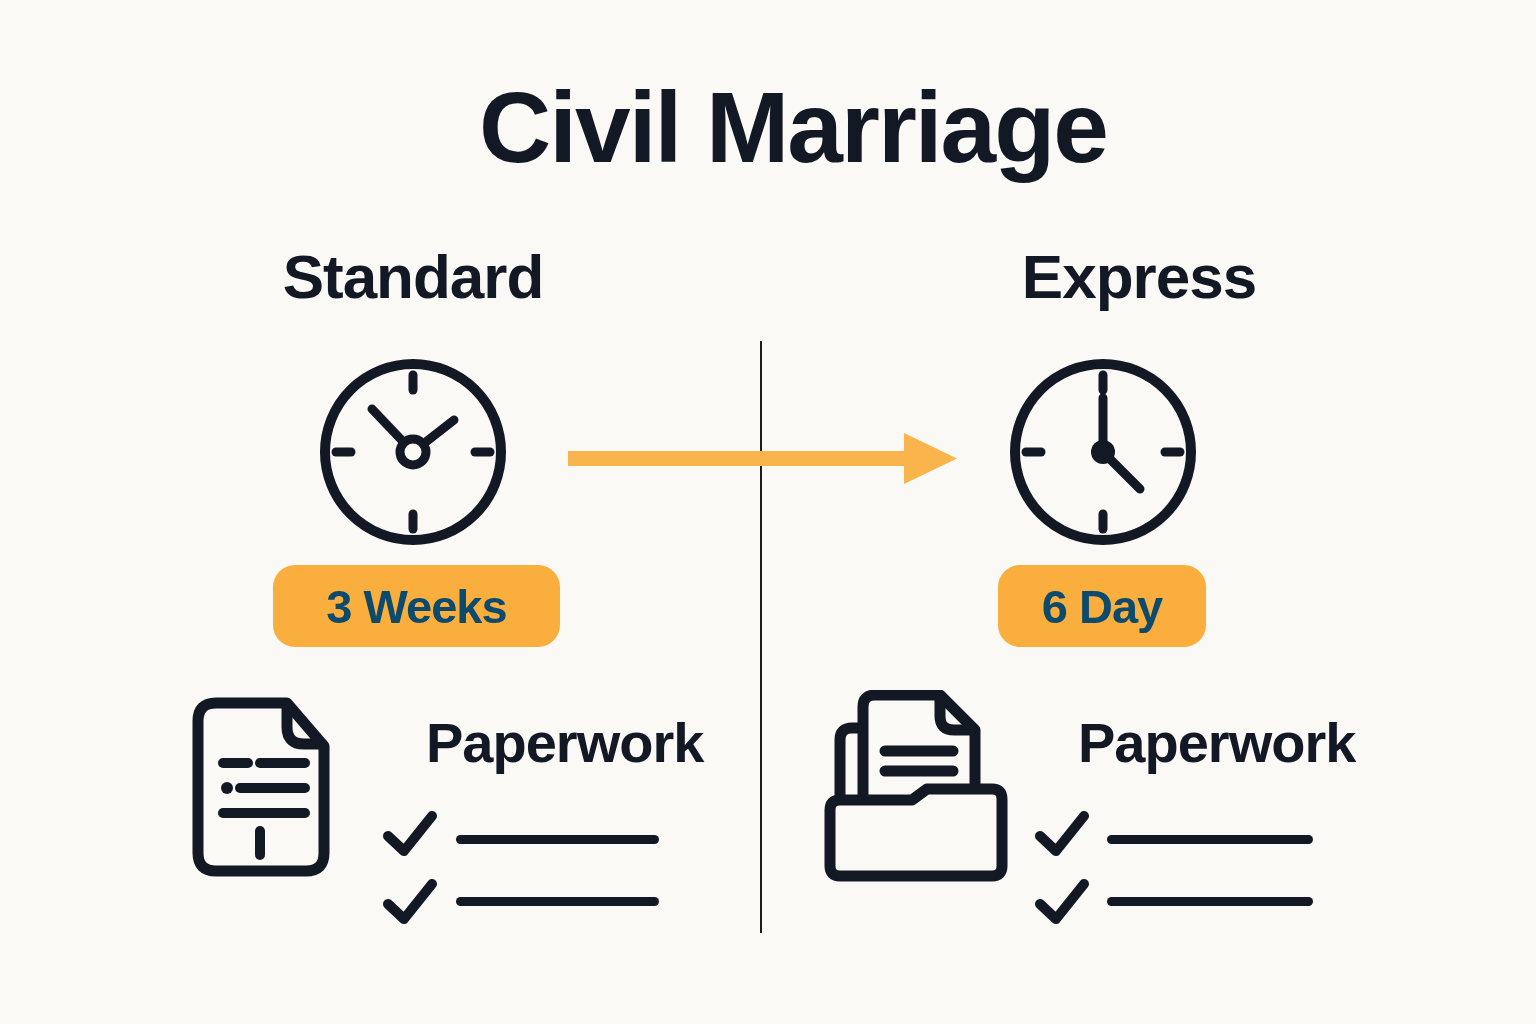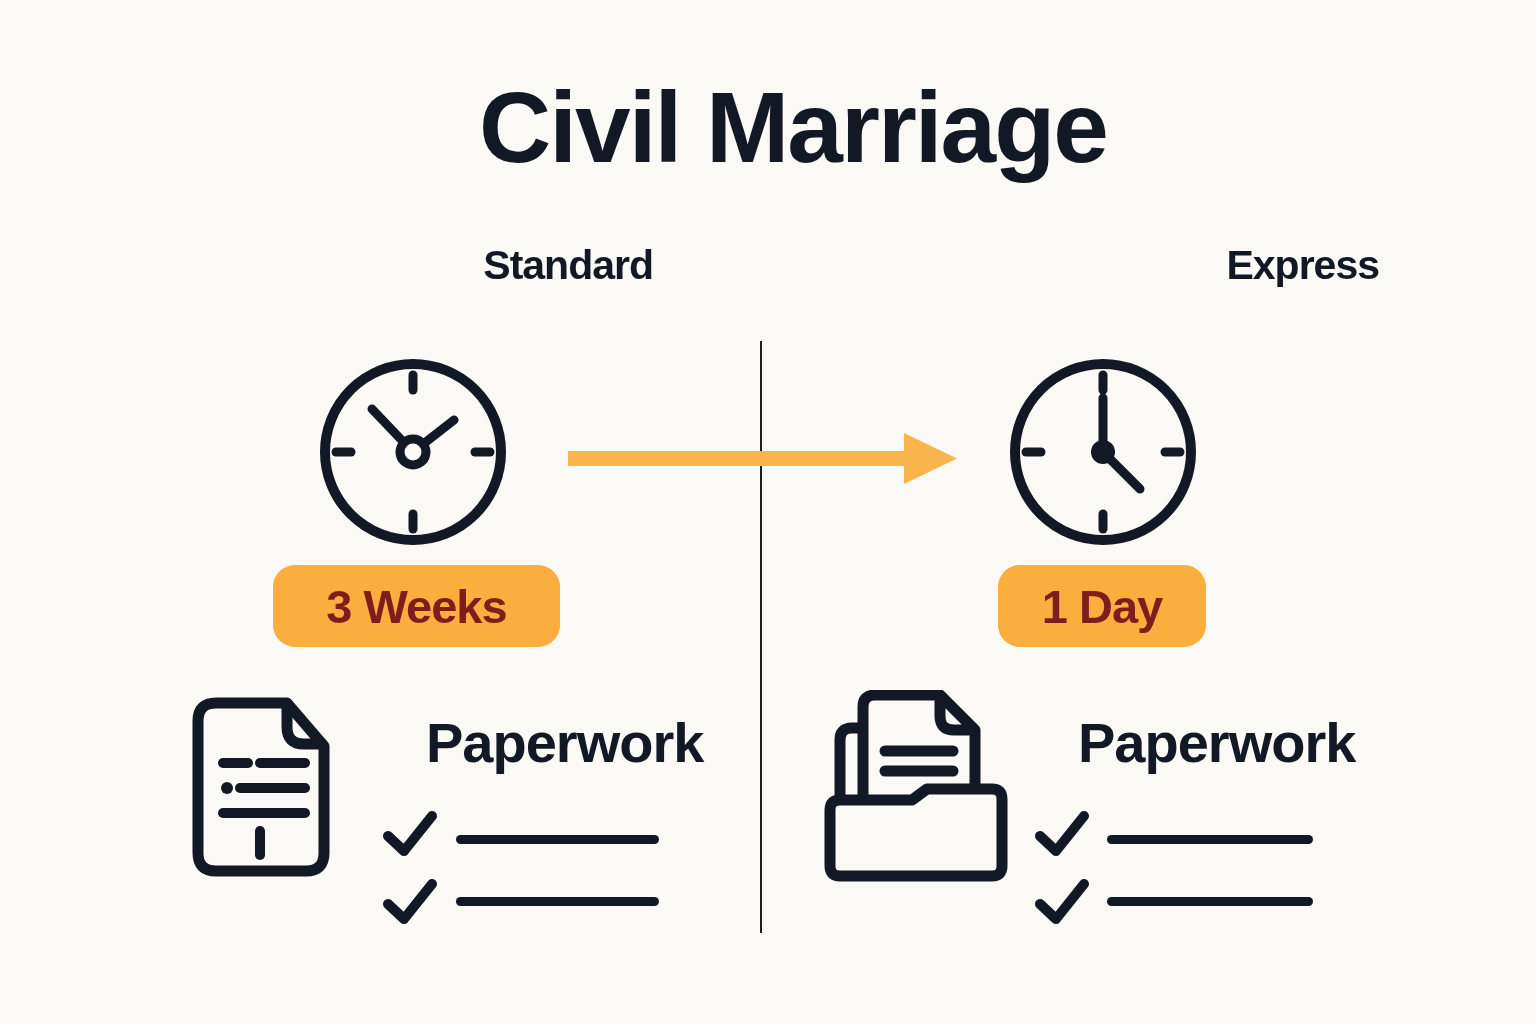--- a/index.html
+++ b/index.html
@@ -14,36 +14,36 @@
   .abs{position:absolute;}
   .title{
     top:72px;left:0;width:1536px;
     text-align:center;
     font-size:100px;font-weight:700;letter-spacing:-2px;
     line-height:1.1;
     margin-left:25px;
   }
   .col-heading{
     top:243px;width:480px;
-    text-align:right;
-    font-size:41px;font-weight:700;letter-spacing:-1px;
+    text-align:center;
+    font-size:62px;font-weight:700;letter-spacing:-1px;
     line-height:1.1;
   }
   .col-heading.left{left:173px;}
   .col-heading.right{left:899px;}
   .divider{
     left:760px;top:341px;width:2px;height:592px;
     background:#1c1c1c;
   }
   .badge{
     top:565px;height:82px;
     background:#F9AE3D;border-radius:22px;
     display:flex;align-items:center;justify-content:center;
     font-size:47px;font-weight:700;letter-spacing:-1px;
-    color:#7f1d1d;
+    color:#0c4a6e;
   }
   .badge.left{left:273px;width:287px;}
   .badge.right{left:998px;width:208px;}
   .pw-heading{
     top:712px;
     font-size:56px;font-weight:700;letter-spacing:-1px;
     line-height:1.1;
     margin-left:45px;
   }
   .pw-heading.left{left:381px;}
@@ -91,21 +91,21 @@
 
   <svg class="abs arrow-icon" style="left:566px;top:420px;" width="392" height="76" viewBox="0 0 392 76">
     <rect x="2" y="31" width="338" height="15" fill="currentColor"></rect>
     <polygon points="338,13 391,38.5 338,64" fill="currentColor"></polygon>
   </svg>
 
   <div class="abs badge left">
     <span>3 Weeks</span>
   </div>
   <div class="abs badge right">
-    <span>1 Day</span>
+    <span>6 Day</span>
   </div>
 
   <svg class="abs ink-icon" style="left:192px;top:697px;" width="138" height="180" viewBox="0 0 138 180">
     <path d="M 24 6 H 95 L 132 49 V 156 Q 132 174 114 174 H 24 Q 6 174 6 156 V 24 Q 6 6 24 6 Z" fill="none" stroke="currentColor" stroke-width="11" stroke-linejoin="round"></path>
     <path d="M 95 8 V 30 Q 95 47 112 47 H 130" fill="none" stroke="currentColor" stroke-width="11" stroke-linejoin="round" stroke-linecap="round"></path>
     <line x1="31" y1="66" x2="56" y2="66" stroke="currentColor" stroke-width="10" stroke-linecap="round"></line>
     <line x1="68" y1="66" x2="113" y2="66" stroke="currentColor" stroke-width="10" stroke-linecap="round"></line>
     <circle cx="35" cy="91" r="6" fill="currentColor"></circle>
     <line x1="48" y1="91" x2="113" y2="91" stroke="currentColor" stroke-width="10" stroke-linecap="round"></line>
     <line x1="31" y1="116" x2="113" y2="116" stroke="currentColor" stroke-width="10" stroke-linecap="round"></line>

